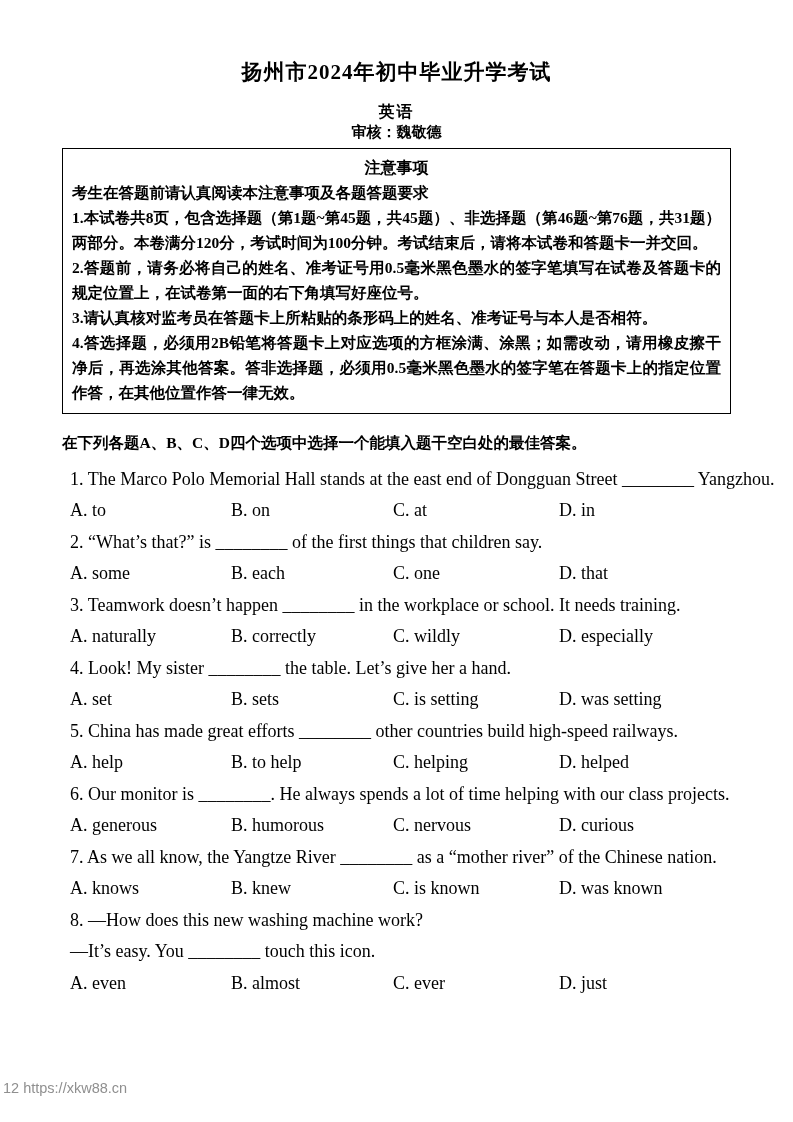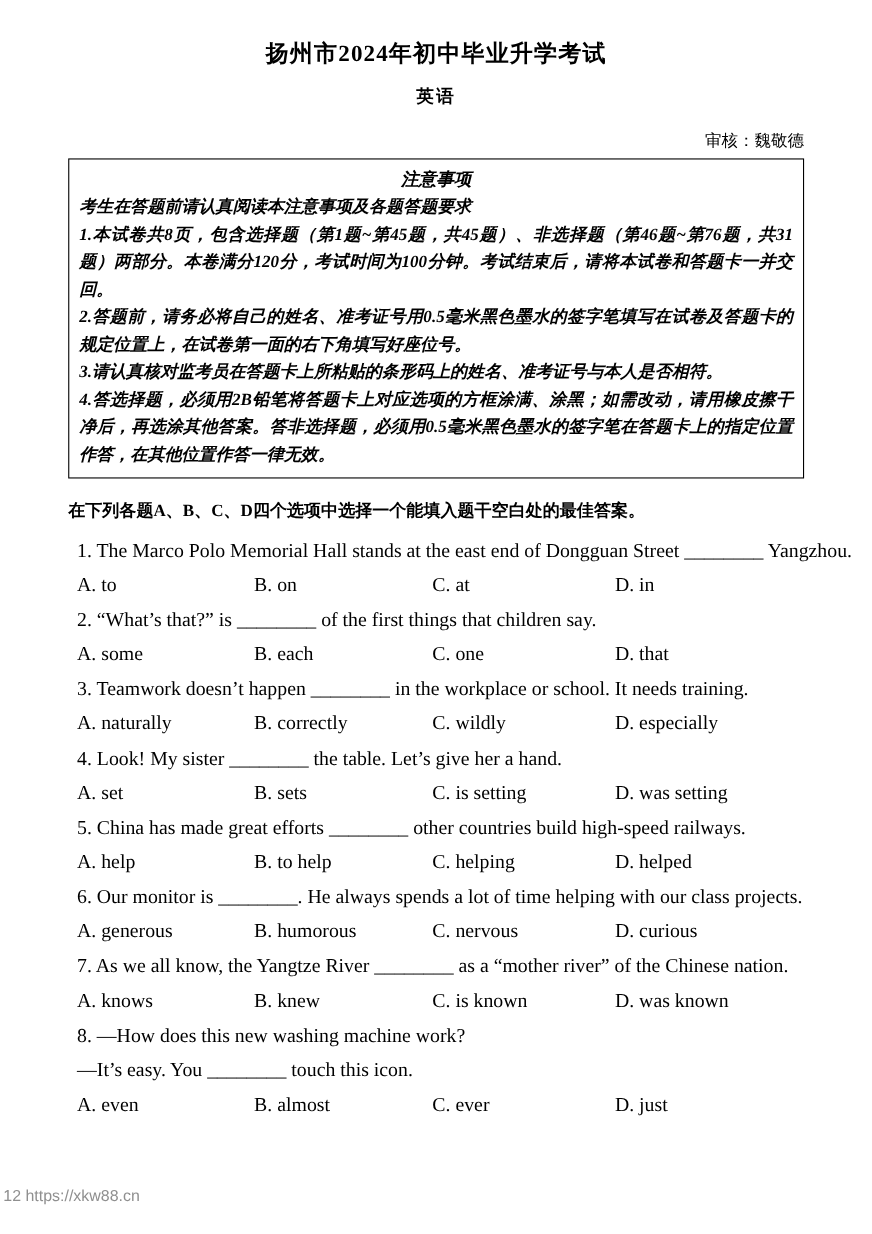--- a/index.html
+++ b/index.html
@@ -6,46 +6,45 @@
   html, body { background: #ffffff; }
   body {
     width: 793px;
     height: 1122px;
     position: relative;
     overflow: hidden;
     color: #000;
     font-family: "Liberation Serif", "DejaVu Serif", serif;
   }
   .page {
-    padding: 34px 62px 0 62px;
+    padding: 58px 62px 0 62px;
   }
   .exam-title {
     text-align: center;
     font-size: 21px;
     font-weight: bold;
     letter-spacing: 1px;
   }
   .exam-subject {
     text-align: center;
     font-size: 16px;
     font-weight: bold;
     margin-top: 16px;
     letter-spacing: 2px;
   }
   .reviewer {
-    text-align: right;
+    text-align: center;
     font-size: 15px;
-    font-weight: normal;
-    margin-top: 20px;
+    font-weight: bold;
+    margin-top: 0;
   }
   .notice-box {
     border: 1.6px solid #000;
     margin-top: 6px;
     padding: 6px 9px 8px 9px;
-    font-style: italic;
   }
   .notice-heading {
     text-align: center;
     font-size: 16px;
     font-weight: bold;
     line-height: 25px;
   }
   .notice-box p {
     font-size: 15.5px;
     font-weight: bold;

